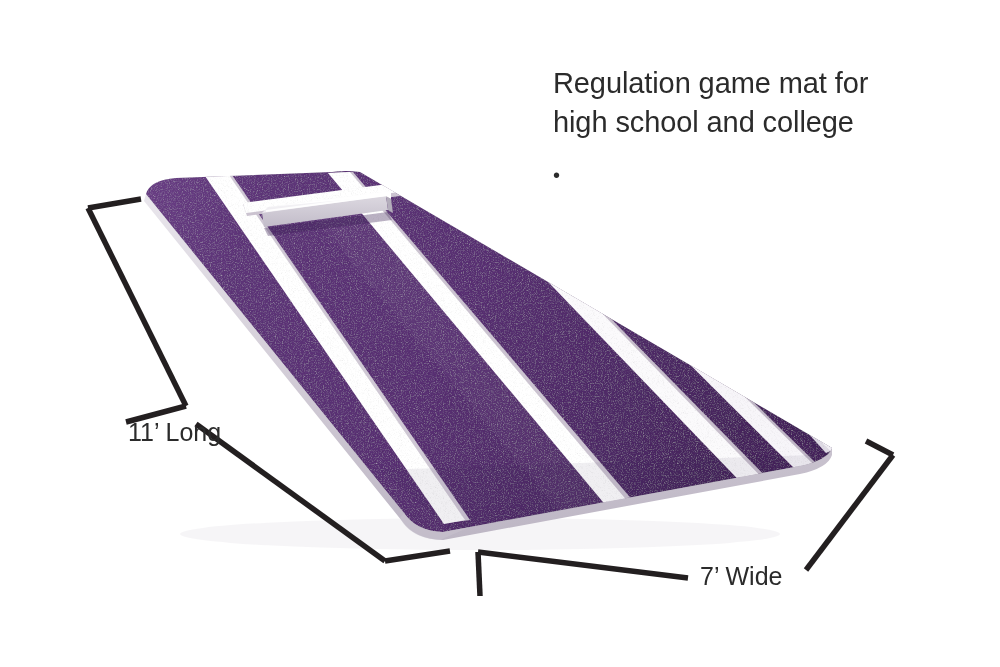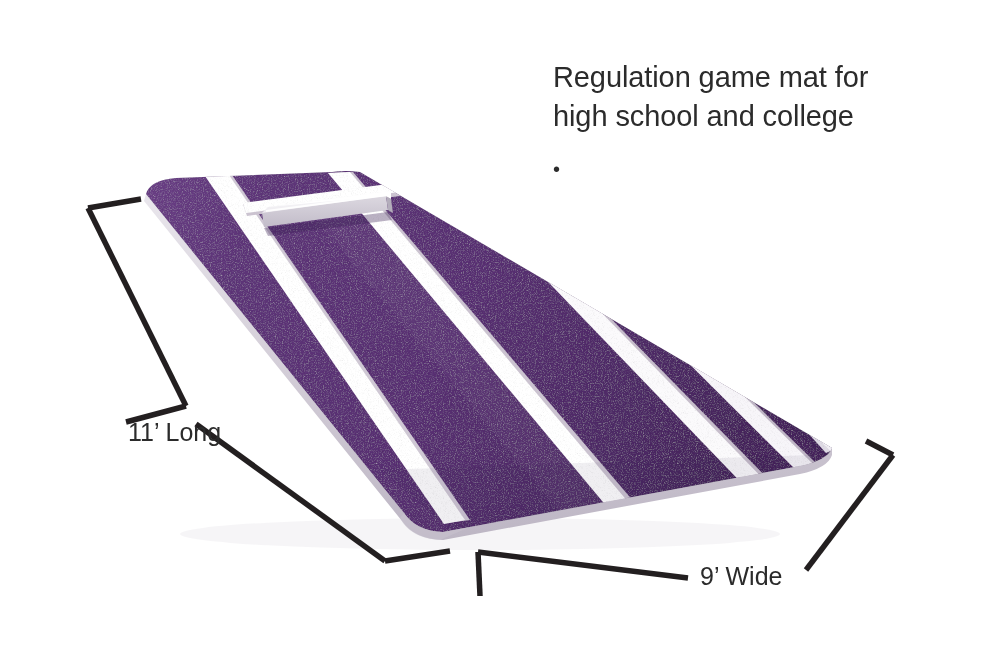--- a/index.html
+++ b/index.html
@@ -13,21 +13,21 @@
     height: 667px;
     background: #ffffff;
     overflow: hidden;
     font-family: "Liberation Sans", sans-serif;
   }
 
   
   #text-block {
     position: absolute;
     left: 553px;
-    top: 58px;
+    top: 64px;
     width: 420px;
   }
   #headline {
     font-size: 29px;
     line-height: 39px;
     color: #2b2b2b;
     font-weight: 400;
     letter-spacing: -0.1px;
     white-space: pre-line;
     margin: 0;
@@ -226,15 +226,15 @@
 
   <div id="text-block">
     <div id="headline">Regulation game mat for
 high school and college</div>
     <div id="bullet-row">
       <span id="bullet-dot">•</span>
     </div>
   </div>
 
   <div class="dim-label" id="label-long">11’ Long</div>
-  <div class="dim-label" id="label-wide">9’ Wide</div>
+  <div class="dim-label" id="label-wide">7’ Wide</div>
 
 </div>
 
 </body></html>

